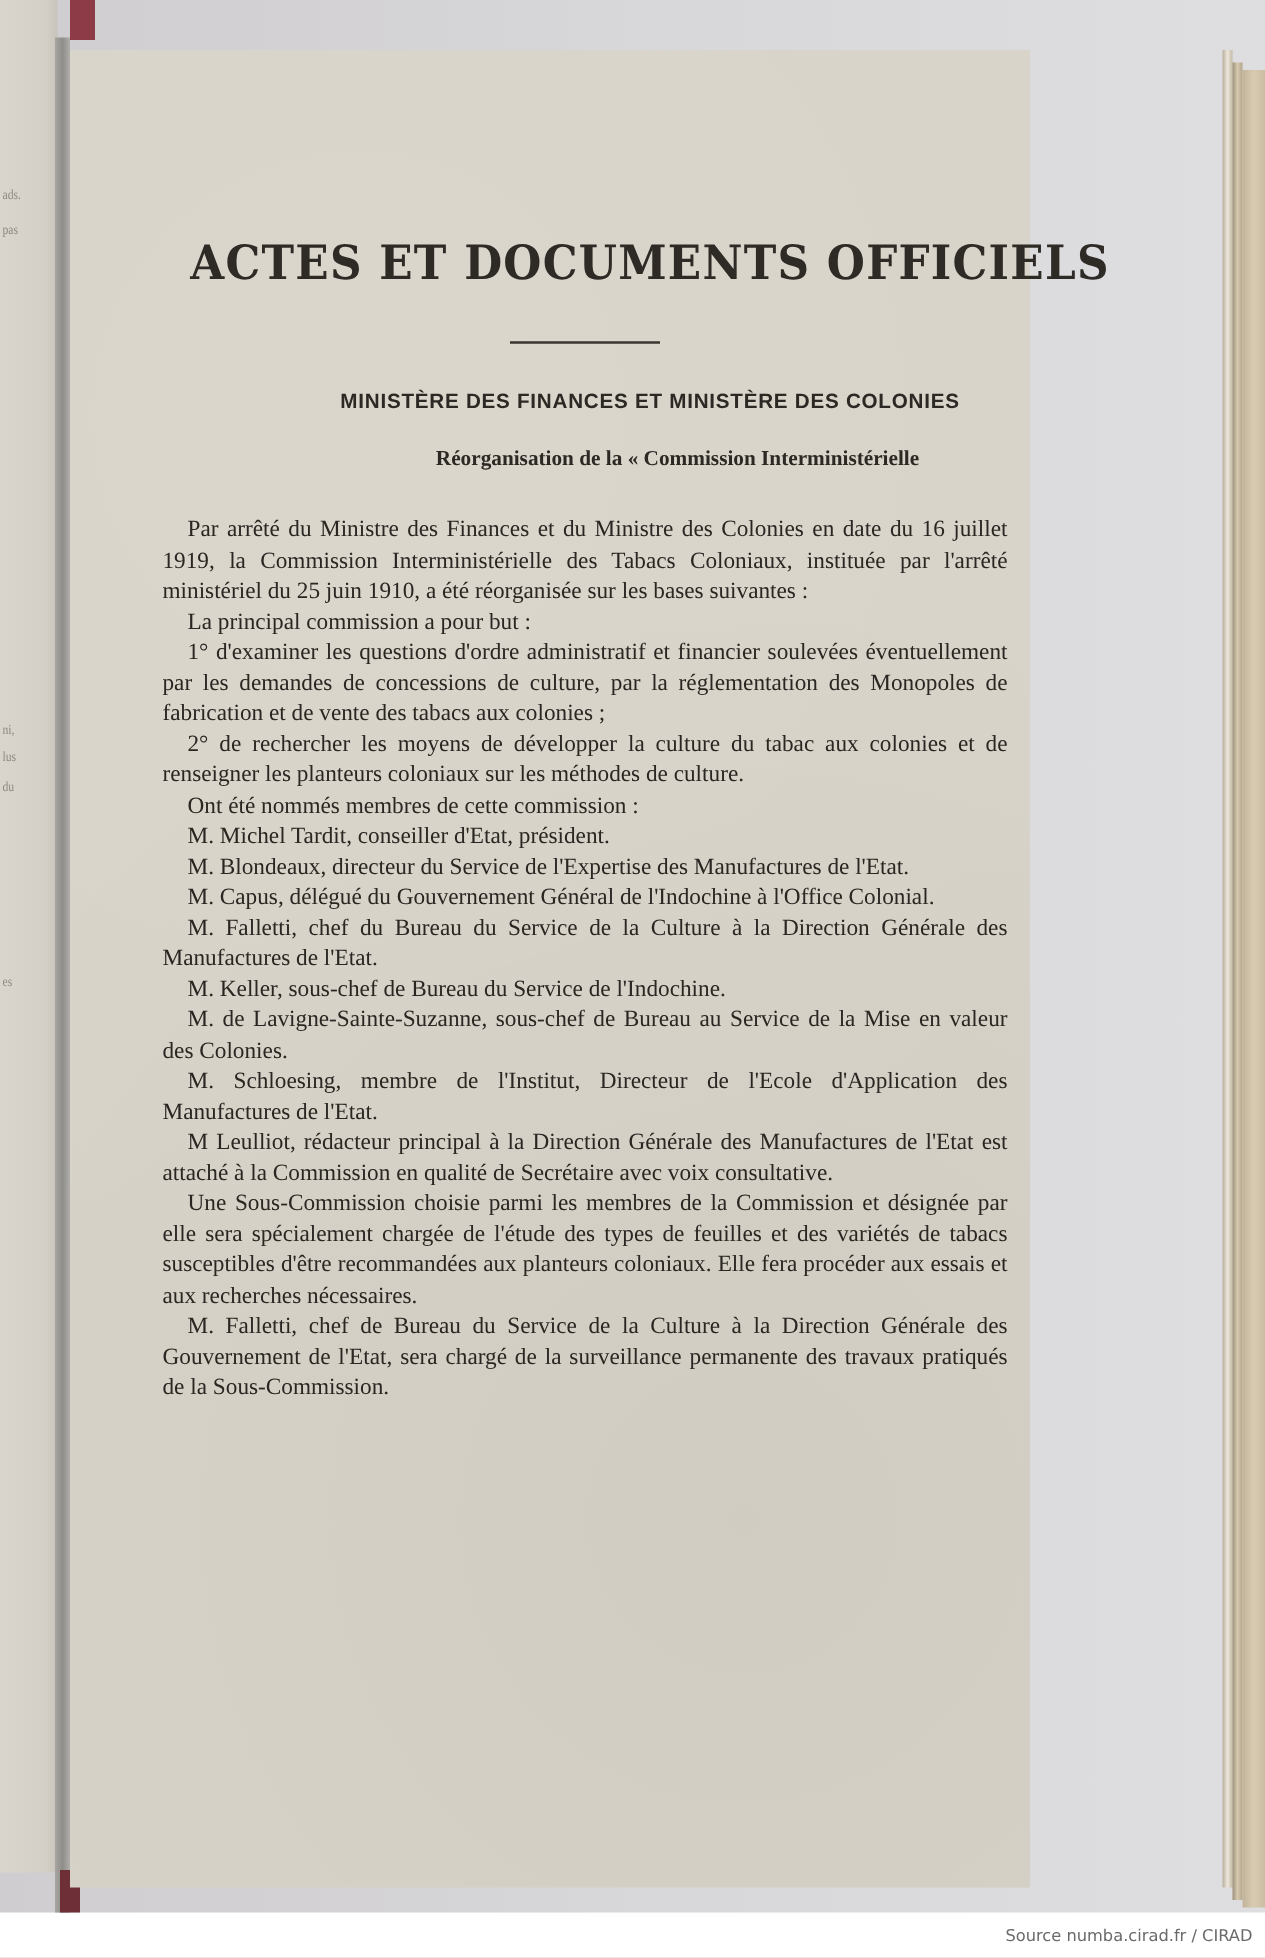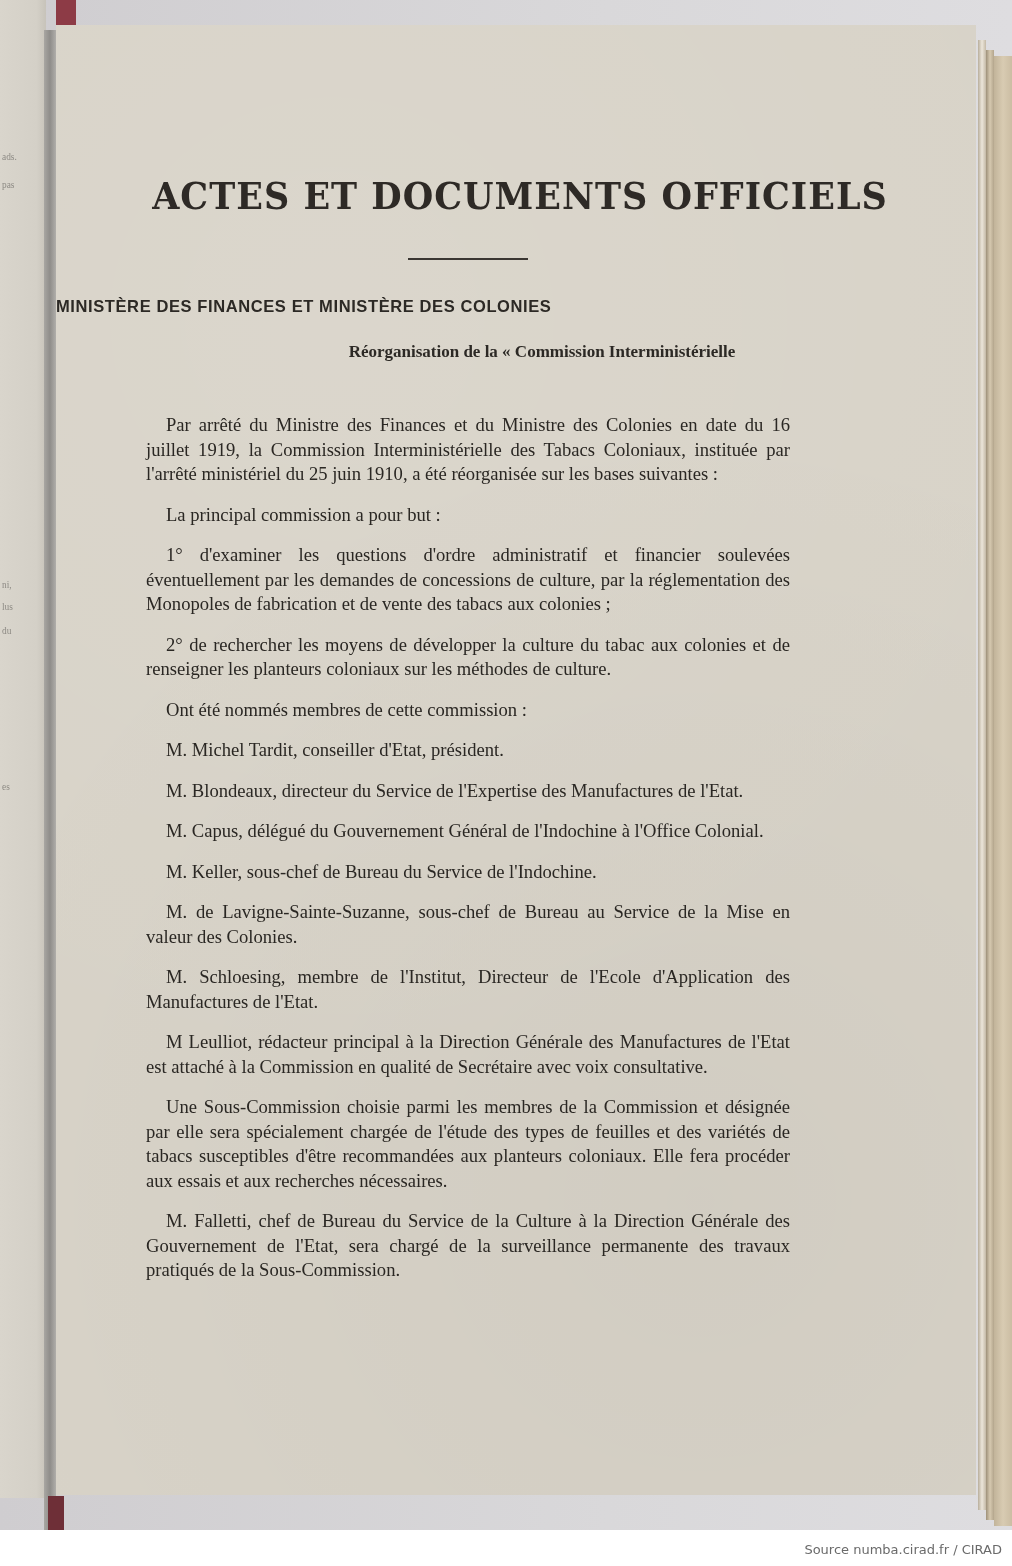--- a/index.html
+++ b/index.html
@@ -29,21 +29,21 @@
     .binding-top {
       position: absolute; left: 56px; top: 0; width: 20px; height: 32px;
       background: #8d3b46;
     }
     .binding-bot {
       position: absolute; left: 48px; top: 1496px; width: 16px; height: 34px;
       background: #6e2f37;
     }
     
     .page {
-      position: absolute; left: 56px; top: 25px; width: 920px; height: 1470px;
+      position: absolute; left: 56px; top: 40px; width: 768px; height: 1470px;
       background: #d8d3c8;
       background-image:
         radial-gradient(circle at 30% 20%, rgba(255,255,255,0.08), rgba(0,0,0,0) 60%),
         radial-gradient(circle at 70% 80%, rgba(0,0,0,0.03), rgba(0,0,0,0) 60%);
     }
     
     .edge {
       position: absolute; top: 40px; height: 1470px;
     }
     .edge.e1 { left: 978px; width: 8px; background: linear-gradient(90deg,#b8ae9c,#ece6da,#c4b9a6); }
@@ -53,35 +53,35 @@
     .title {
       position: absolute; left: 0; width: 928px; top: 150px; text-align: center;
       font-family: "DejaVu Serif", serif; font-weight: bold; font-size: 35px;
       letter-spacing: 1px; color: #2e2a26; transform: scaleY(1.08);
     }
     .rule {
       position: absolute; left: 352px; top: 233px; width: 120px; height: 2px;
       background: #3a3632;
     }
     .ministry {
-      position: absolute; left: 0; width: 928px; top: 272px; text-align: left;
+      position: absolute; left: 0; width: 928px; top: 272px; text-align: center;
       font-family: "Liberation Sans", sans-serif; font-weight: bold; font-size: 16.5px;
       letter-spacing: 0.6px; color: #2c2925;
     }
     .subhead {
       position: absolute; left: 0; width: 928px; top: 316px; text-align: center;
       font-family: "Liberation Serif", serif; font-weight: bold; font-size: 17px;
       line-height: 21px; color: #2c2925; font-stretch: condensed; margin-left: 22px;
     }
     .body-text {
       position: absolute; left: 74px; width: 676px; top: 372px;
       font-size: 18.6px; line-height: 24.5px; color: #2a2723;
       text-align: justify;
     }
-    .body-text p { margin: 16px; text-indent: 20px; }
+    .body-text p { margin: 0; text-indent: 20px; }
     .caption {
       position: absolute; right: 10px; top: 1542px;
       font-family: "DejaVu Sans", sans-serif; font-size: 13px; color: #6a6a6a;
     }
   </style>
 </head>
 <body>
 
 <div class="bed"></div>
 
@@ -111,20 +111,21 @@
 
   <div class="body-text">
     <p>Par arrêté du Ministre des Finances et du Ministre des Colonies en date du 16 juillet 1919, la Commission Interministérielle des Tabacs Coloniaux, instituée par l'arrêté ministériel du 25 juin 1910, a été réorganisée sur les bases suivantes :</p>
     <p>La principal commission a pour but :</p>
     <p>1° d'examiner les questions d'ordre administratif et financier soulevées éventuellement par les demandes de concessions de culture, par la réglementation des Monopoles de fabrication et de vente des tabacs aux colonies ;</p>
     <p>2° de rechercher les moyens de développer la culture du tabac aux colonies et de renseigner les planteurs coloniaux sur les méthodes de culture.</p>
     <p>Ont été nommés membres de cette commission :</p>
     <p>M. Michel Tardit, conseiller d'Etat, président.</p>
     <p>M. Blondeaux, directeur du Service de l'Expertise des Manufactures de l'Etat.</p>
     <p>M. Capus, délégué du Gouvernement Général de l'Indochine à l'Office Colonial.</p>
+    <p>M. Falletti, chef du Bureau du Service de la Culture à la Direction Générale des Manufactures de l'Etat.</p>
     <p>M. Keller, sous-chef de Bureau du Service de l'Indochine.</p>
     <p>M. de Lavigne-Sainte-Suzanne, sous-chef de Bureau au Service de la Mise en valeur des Colonies.</p>
     <p>M. Schloesing, membre de l'Institut, Directeur de l'Ecole d'Application des Manufactures de l'Etat.</p>
     <p>M Leulliot, rédacteur principal à la Direction Générale des Manufactures de l'Etat est attaché à la Commission en qualité de Secrétaire avec voix consultative.</p>
     <p>Une Sous-Commission choisie parmi les membres de la Commission et désignée par elle sera spécialement chargée de l'étude des types de feuilles et des variétés de tabacs susceptibles d'être recommandées aux planteurs coloniaux. Elle fera procéder aux essais et aux recherches nécessaires.</p>
     <p>M. Falletti, chef de Bureau du Service de la Culture à la Direction Générale des Gouvernement de l'Etat, sera chargé de la surveillance permanente des travaux pratiqués de la Sous-Commission.</p>
   </div>
 </div>
 
 <div class="caption">Source numba.cirad.fr / CIRAD</div>

